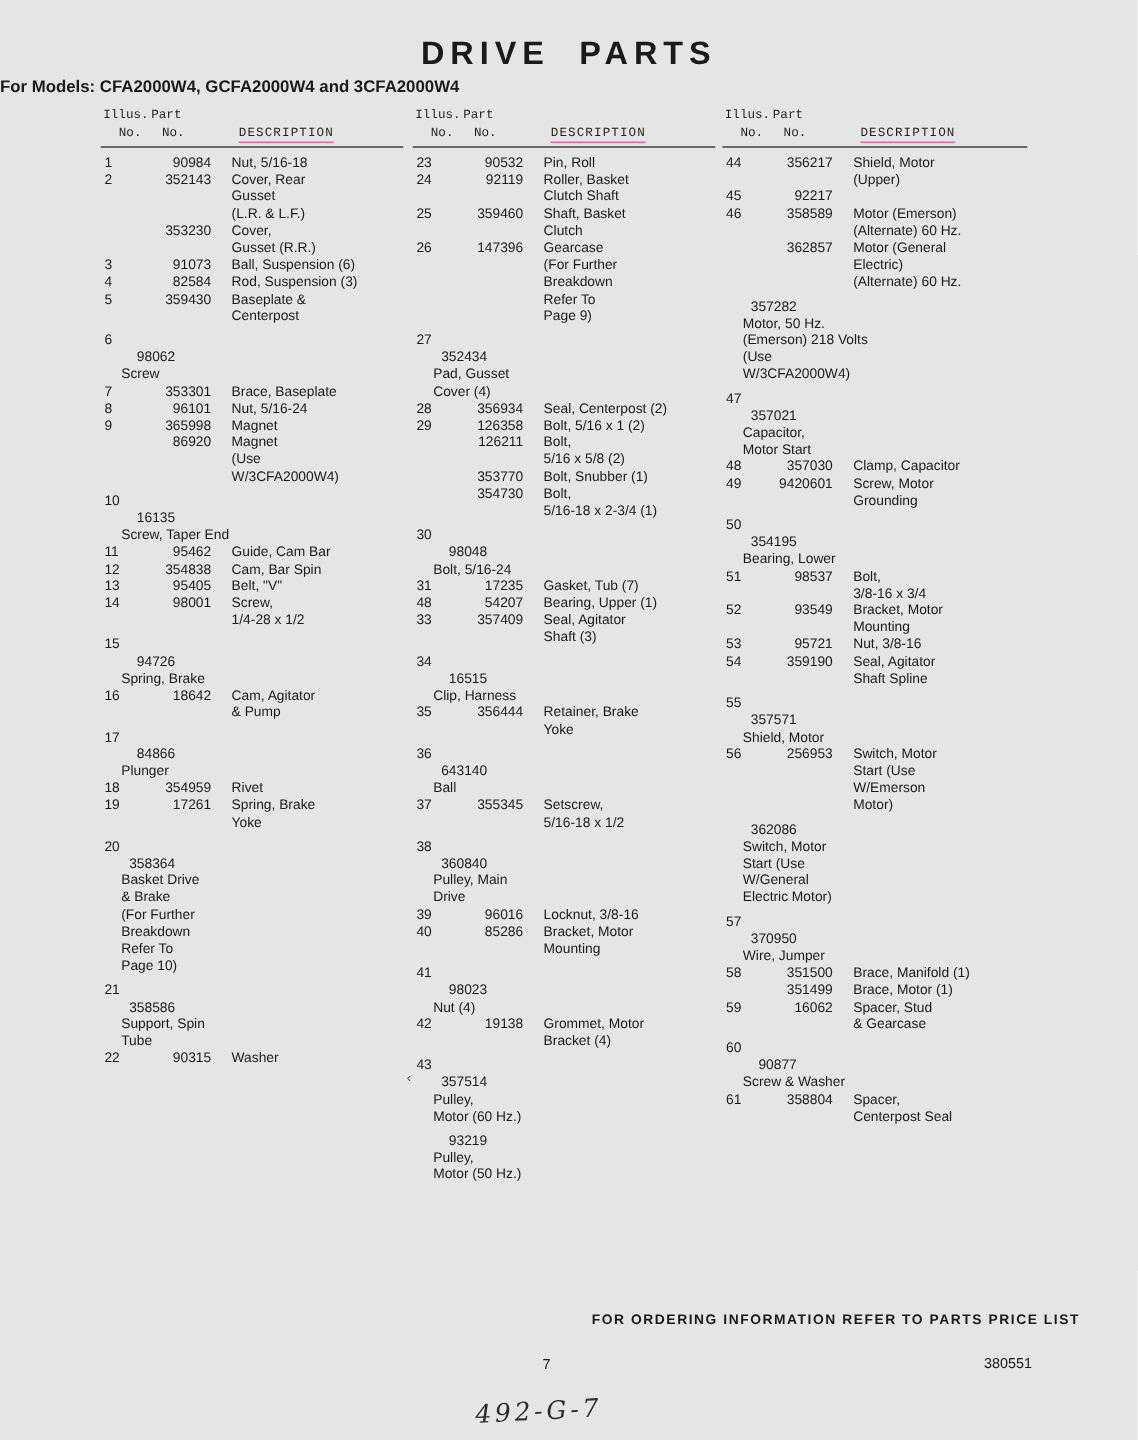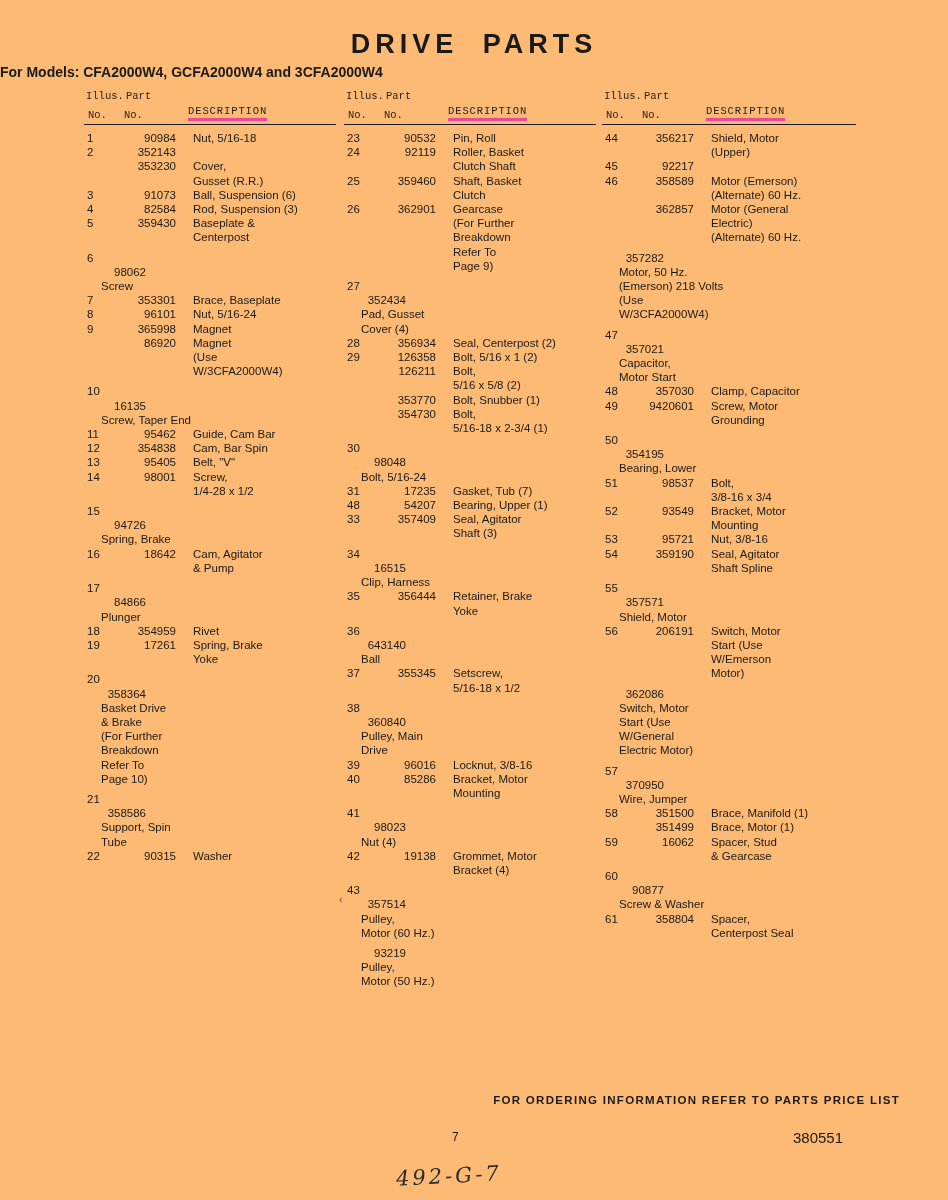--- a/index.html
+++ b/index.html
@@ -1,62 +1,62 @@
 <!DOCTYPE html>
 <html><head>
 <meta charset="utf-8">
 <style>
   * { margin:0; padding:0; box-sizing:border-box; }
   html,body { background:#ffffff; }
   .page {
     position:relative; width:948px; height:1200px;
-    background:#fdba74; color:#1a1a1a;
+    background:#e5e5e5; color:#1a1a1a;
     font-family:"Liberation Sans", sans-serif;
     overflow:hidden;
   }
   .title {
     position:absolute; top:29px; left:0; width:100%;
     text-align:center; font-size:27px; font-weight:700;
     letter-spacing:5px; word-spacing:12px;
   }
   .subtitle {
     position:absolute; top:64px; left:0; width:100%;
     text-align:left; font-size:14px; font-weight:700;
   }
   .col { position:absolute; top:90px; }
   .col-1 { left:84px;  width:252px; }
   .col-2 { left:344px; width:252px; }
   .col-3 { left:602px; width:254px; }
 
   .hdr { font-size:10.5px; color:#1f1f1f;font-family:Liberation Mono, monospace; }
   .hdr-l1 { display:flex; padding-left:2px; }
   .hdr-l1 .h-illus { width:40px; }
-  .hdr-l2 { display:flex; align-items:flex-end; margin-top:3px; padding-left:4px; }
+  .hdr-l2 { display:flex; margin-top:3px; padding-left:4px;margin-left:11px; }
   .hdr-l2 .h-no1 { width:36px; }
   .hdr-l2 .h-no2 { width:57px; }
   .hdr-l2 .h-desc {
     margin-left:7px; letter-spacing:0.9px;
-    border-bottom:3px solid #ec4899; padding-bottom:1px;
+    border-bottom:1px solid #ec4899; padding-bottom:1px;
   }
   .hdr-rule { border-top:1.6px solid #1a1a1a; margin-top:3px; }
 
   .rows { margin-top:6px; font-size:11.5px; line-height:14.2px; }
   .entry { display:flex; align-items:flex-start; }
   .entry.gap { margin-top:6px;flex-direction:column; }
   .illus { flex:none; width:30px; padding-left:3px; }
   .part  { flex:none; width:62px; text-align:right; }
   .desc  { flex:1; padding-left:17px; }
 
   .ordering-note {
     position:absolute; top:1094px; left:0; width:900px;
     text-align:right; font-size:11.5px; font-weight:700;
     letter-spacing:1.3px;
   }
   .page-number { position:absolute; top:1130px; left:452px; font-size:12px; }
-  .doc-number  { position:absolute; top:1129px; left:793px; font-size:15px; }
+  .doc-number  { position:absolute; top:1129px; left:820px; font-size:12px; }
   .handwritten {
     position:absolute; top:1164px; left:396px;
     font-family:"DejaVu Serif", serif; font-style:italic;
     font-size:21px; letter-spacing:3px; color:#2b2b2b;
     transform:rotate(-3deg);
   }
   .artifact { position:absolute; top:893px; left:339px; font-size:11px; color:#555; }
 </style>
 </head>
 <body>
@@ -81,20 +81,21 @@
     </div>
     <div class="rows">
         <div class="entry">
           <span class="illus">1</span>
           <span class="part">90984</span>
           <span class="desc">Nut, 5/16-18</span>
         </div>
         <div class="entry">
           <span class="illus">2</span>
           <span class="part">352143</span>
+          <span class="desc">Cover, Rear<br>Gusset<br>(L.R. &amp; L.F.)</span>
         </div>
         <div class="entry">
           <span class="illus"></span>
           <span class="part">353230</span>
           <span class="desc">Cover,<br>Gusset (R.R.)</span>
         </div>
         <div class="entry">
           <span class="illus">3</span>
           <span class="part">91073</span>
           <span class="desc">Ball, Suspension (6)</span>
@@ -226,21 +227,21 @@
           <span class="part">92119</span>
           <span class="desc">Roller, Basket<br>Clutch Shaft</span>
         </div>
         <div class="entry">
           <span class="illus">25</span>
           <span class="part">359460</span>
           <span class="desc">Shaft, Basket<br>Clutch</span>
         </div>
         <div class="entry">
           <span class="illus">26</span>
-          <span class="part">362901</span>
+          <span class="part">147396</span>
           <span class="desc">Gearcase<br>(For Further<br>Breakdown<br>Refer To<br>Page 9)</span>
         </div>
         <div class="entry gap">
           <span class="illus">27</span>
           <span class="part">352434</span>
           <span class="desc">Pad, Gusset<br>Cover (4)</span>
         </div>
         <div class="entry">
           <span class="illus">28</span>
           <span class="part">356934</span>
@@ -422,21 +423,21 @@
           <span class="part">359190</span>
           <span class="desc">Seal, Agitator<br>Shaft Spline</span>
         </div>
         <div class="entry gap">
           <span class="illus">55</span>
           <span class="part">357571</span>
           <span class="desc">Shield, Motor</span>
         </div>
         <div class="entry">
           <span class="illus">56</span>
-          <span class="part">206191</span>
+          <span class="part">256953</span>
           <span class="desc">Switch, Motor<br>Start (Use<br>W/Emerson<br>Motor)</span>
         </div>
         <div class="entry gap">
           <span class="illus"></span>
           <span class="part">362086</span>
           <span class="desc">Switch, Motor<br>Start (Use<br>W/General<br>Electric Motor)</span>
         </div>
         <div class="entry gap">
           <span class="illus">57</span>
           <span class="part">370950</span>

